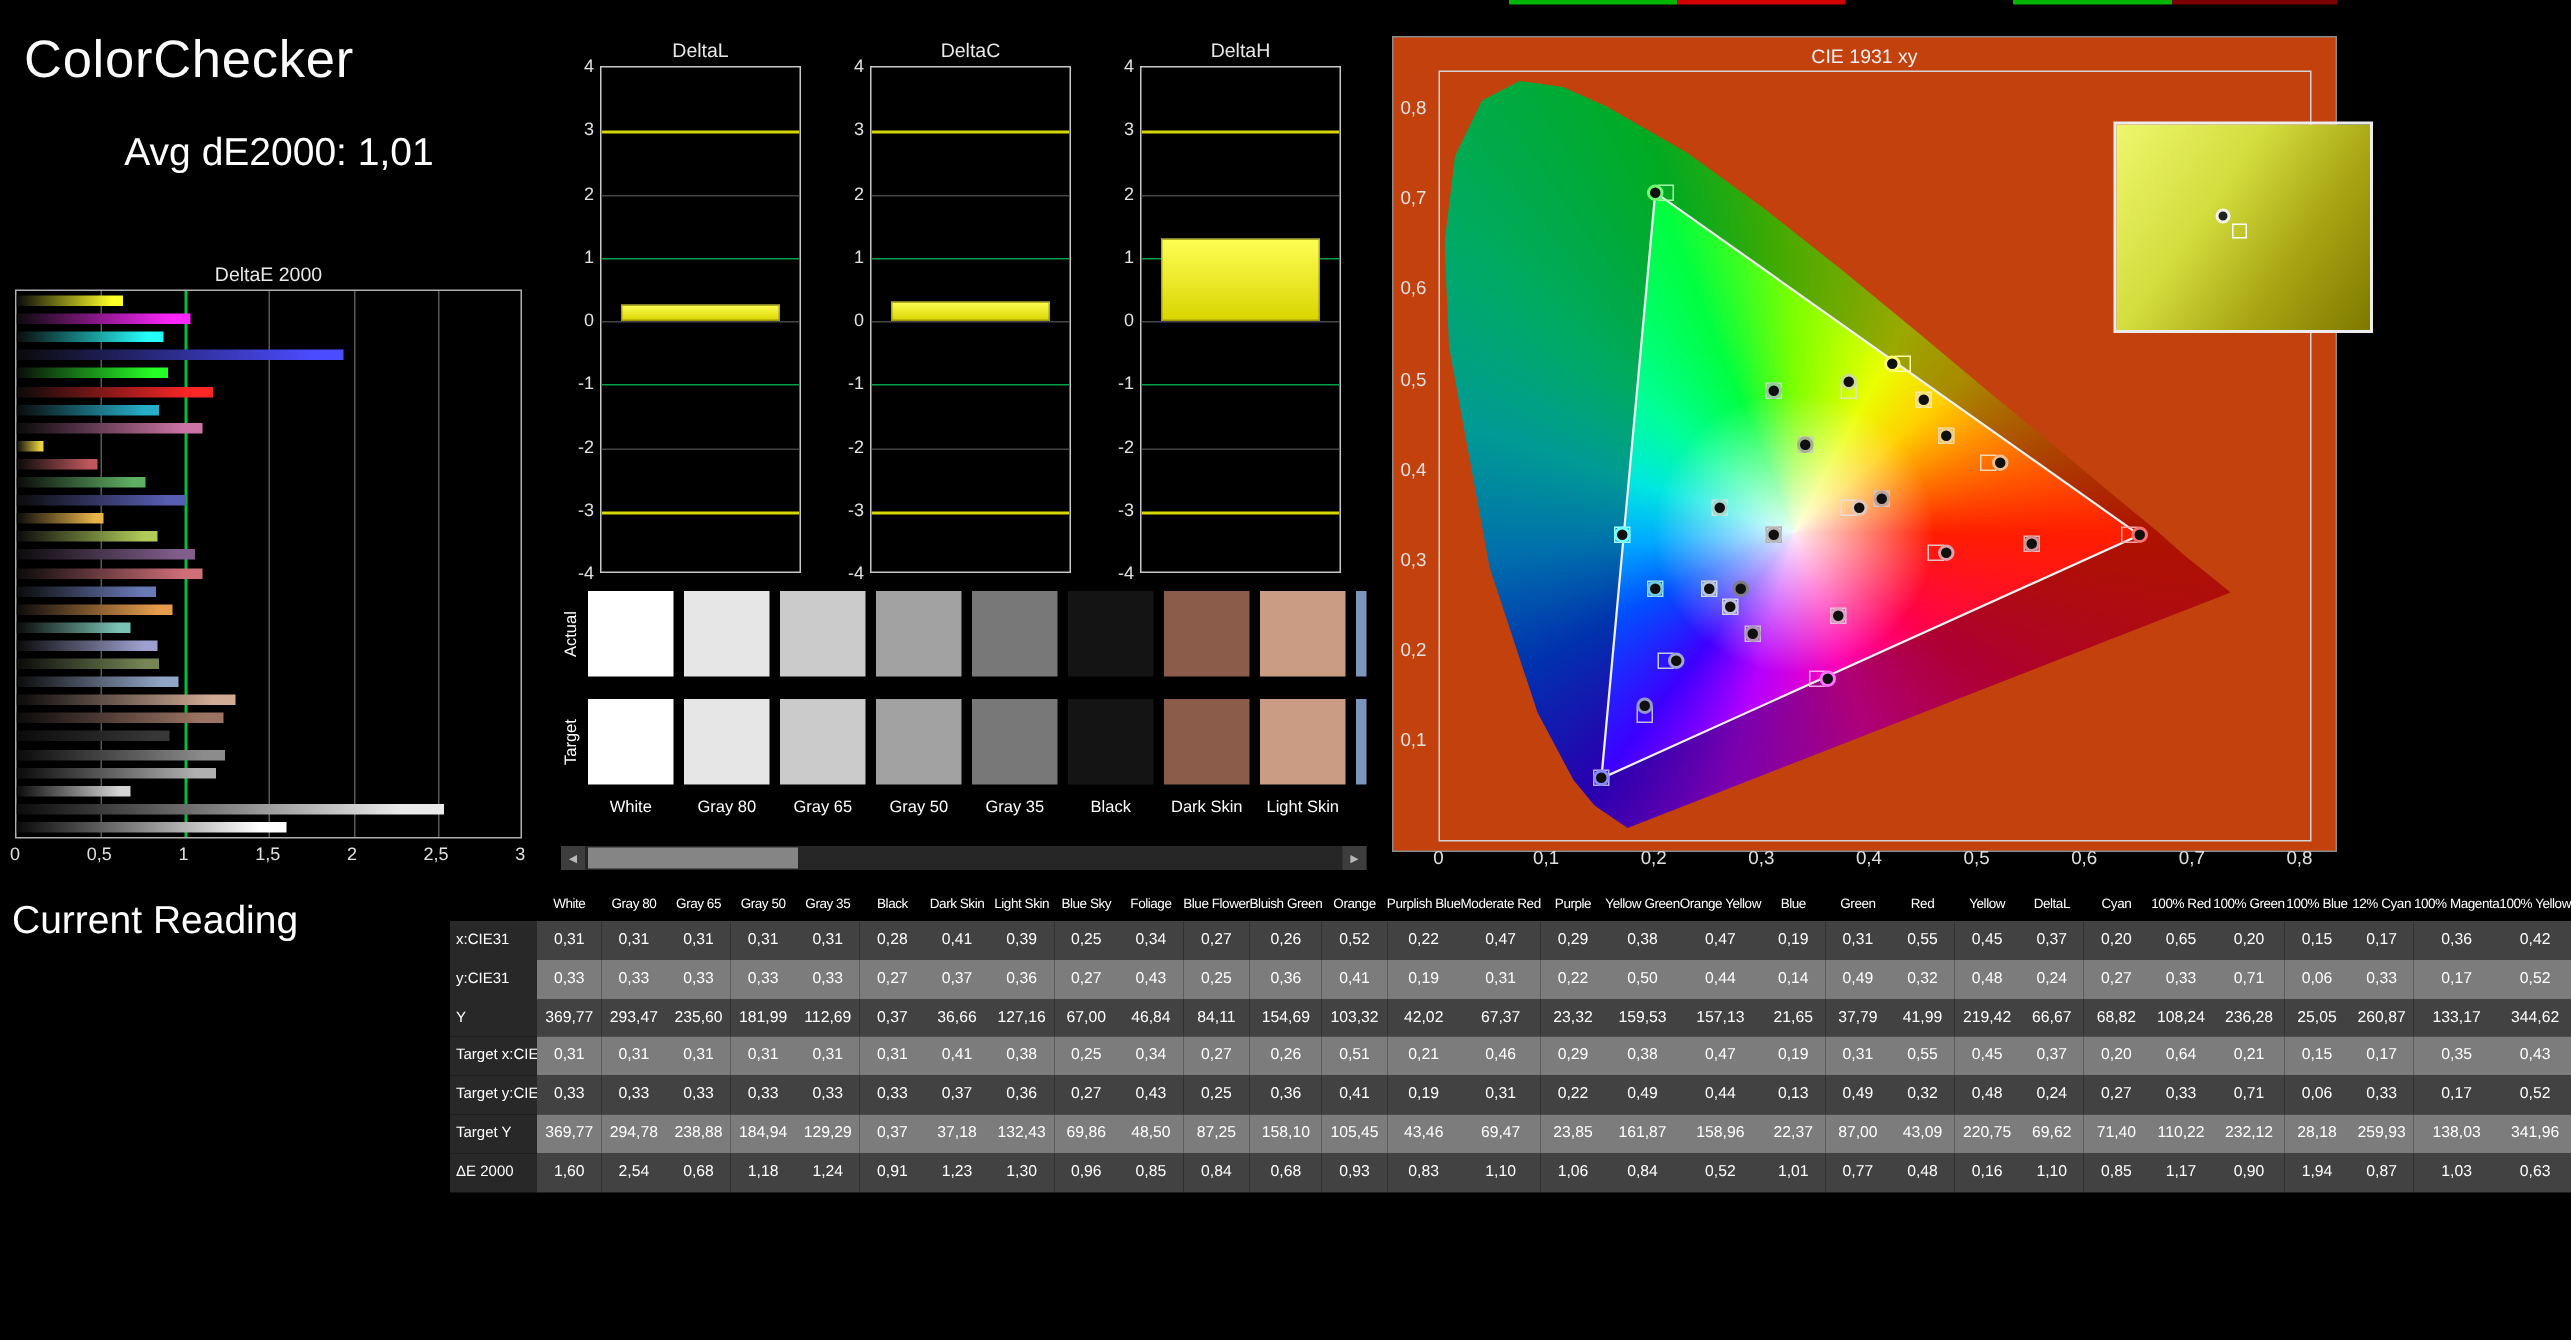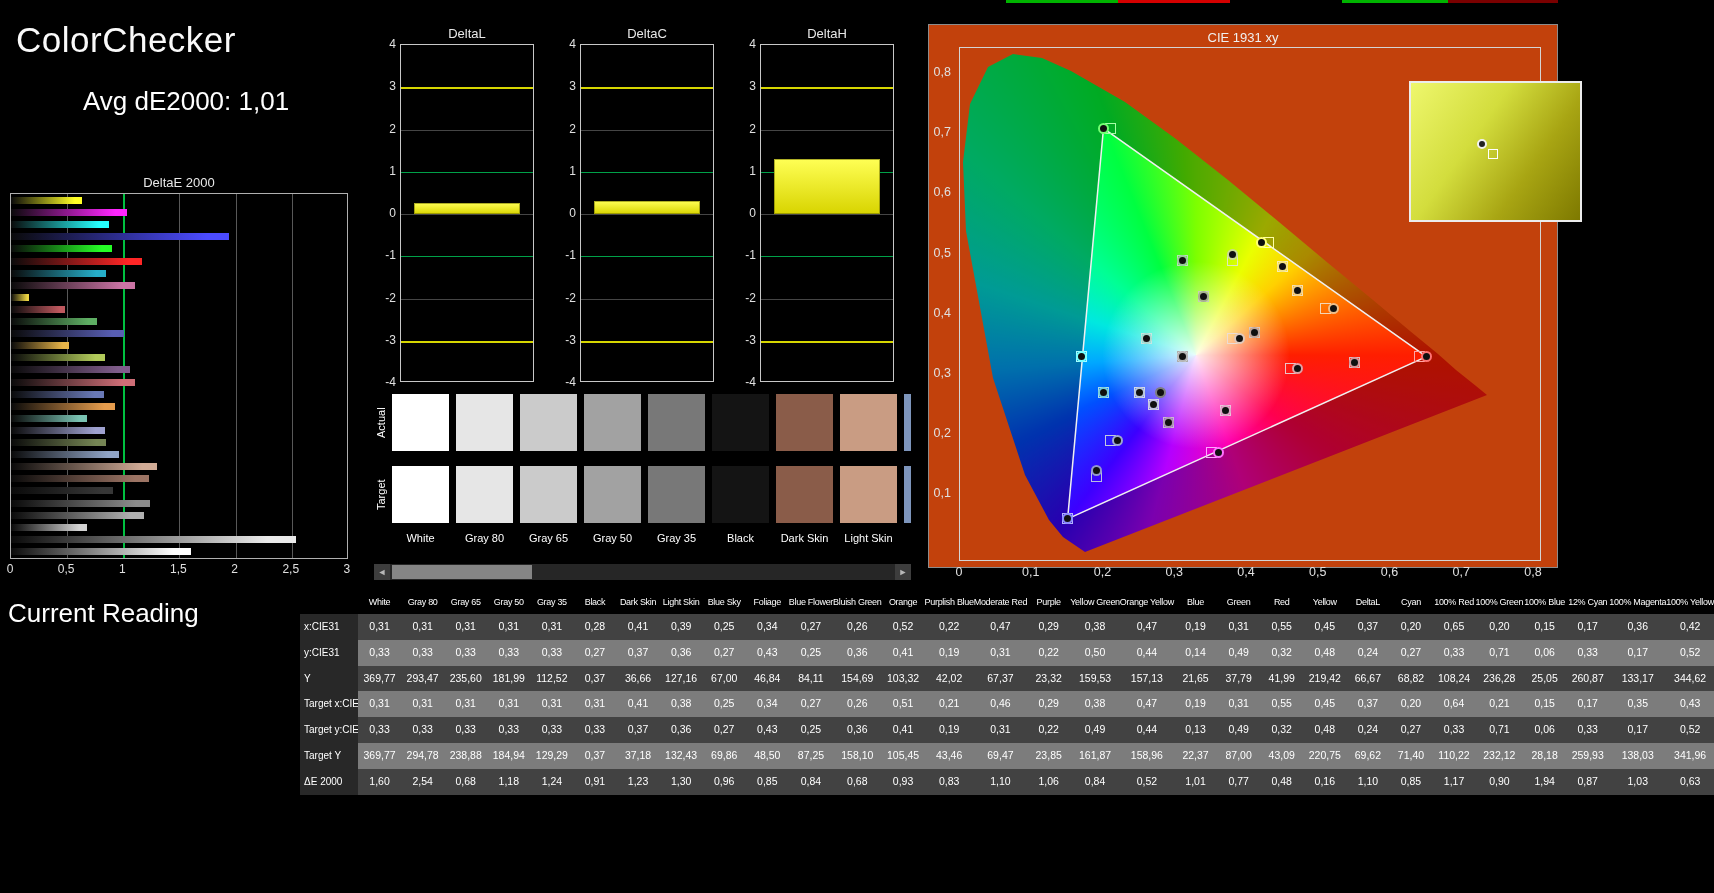--- a/index.html
+++ b/index.html
@@ -440,21 +440,21 @@
       <div class="cell even">0,71</div>
       <div class="cell even">0,06</div>
       <div class="cell even">0,33</div>
       <div class="cell even">0,17</div>
       <div class="cell even">0,52</div>
       <div class="rl">Y</div>
       <div class="cell odd">369,77</div>
       <div class="cell odd">293,47</div>
       <div class="cell odd">235,60</div>
       <div class="cell odd">181,99</div>
-      <div class="cell odd">112,52</div>
+      <div class="cell odd">112,69</div>
       <div class="cell odd">0,37</div>
       <div class="cell odd">36,66</div>
       <div class="cell odd">127,16</div>
       <div class="cell odd">67,00</div>
       <div class="cell odd">46,84</div>
       <div class="cell odd">84,11</div>
       <div class="cell odd">154,69</div>
       <div class="cell odd">103,32</div>
       <div class="cell odd">42,02</div>
       <div class="cell odd">67,37</div>

